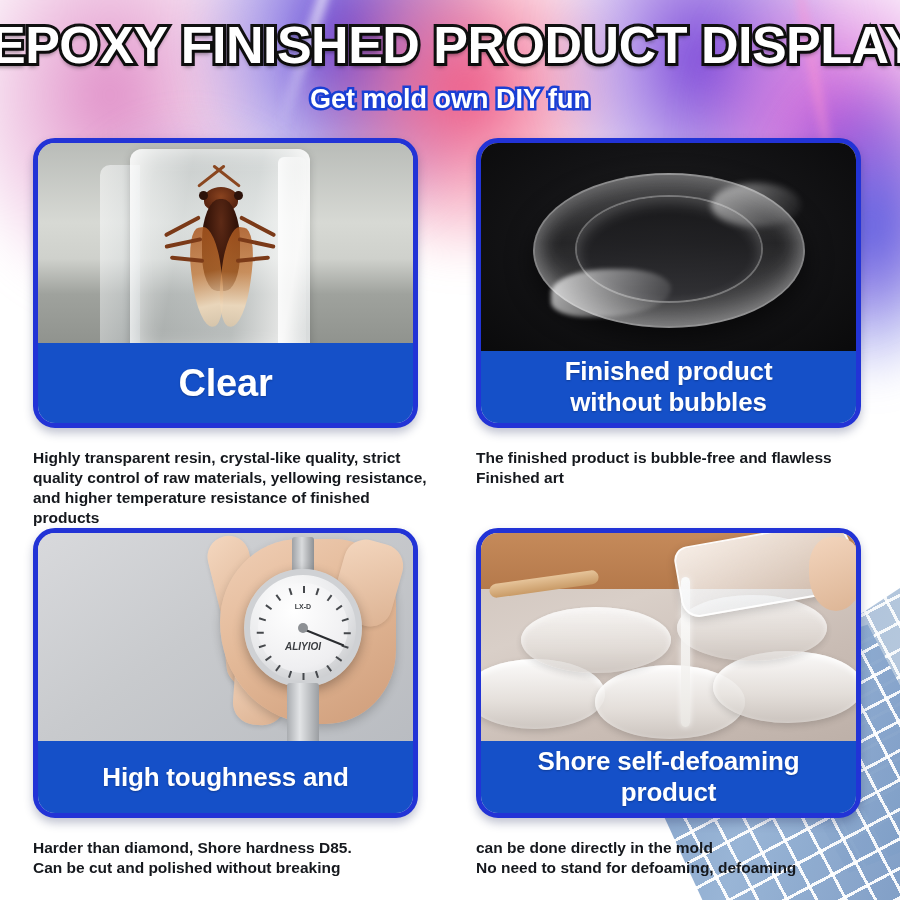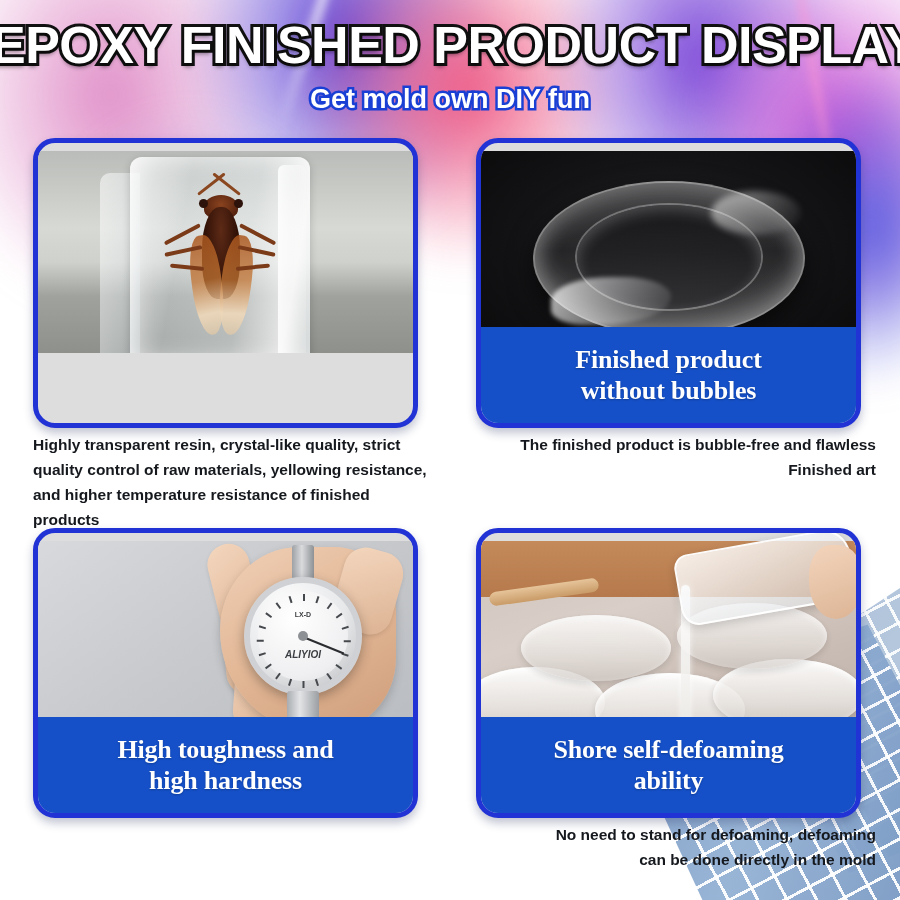--- a/index.html
+++ b/index.html
@@ -138,45 +138,45 @@
   .card-photo{
     position:absolute; left:0; top:0; right:0; height:210px;
     overflow:hidden;
   }
   .card-label{
     position:absolute; left:0; right:0; bottom:0; height:80px;
     background:#1550c8;
     display:flex; align-items:center; justify-content:center;
     text-align:center;
   }
-  .card-label.tall{ height:96px;font-family:Liberation Serif, serif; }
+  .card-label.tall{ height:72px; }
   .card-label span{
     color:#ffffff;
     font-weight:bold;
     font-size:26px;
     line-height:31px;
     letter-spacing:-0.2px;
     text-shadow:0 1px 2px rgba(0,0,0,0.25);
     padding:0 8px;
   }
   .card-label.big span{ font-size:38px; line-height:44px; }
 
   .caption{
-    margin-top:4px;
+    margin-top:20px;
     font-size:15.5px;
-    line-height:25px;
+    line-height:20px;
     font-weight:bold;
     color:#15181d;
     text-align:left;
     width:400px;
   }
-  .caption.center{ text-align:right; width:400px; }
-
-  
-  .photo{ position:absolute; inset:0;margin-top:8px; }
+  .caption.center{ text-align:left; width:400px; }
+
+  
+  .photo{ position:absolute; inset:0; }
 
   
   .p1{ background:linear-gradient(180deg,#b9bcb8 0%,#d7d9d4 38%,#cfd1cc 55%,#9fa29d 72%,#8d908b 100%); }
   .p1 .block{
     position:absolute; left:92px; top:6px; width:180px; height:205px;
     background:linear-gradient(100deg,
       rgba(255,255,255,0.72) 0%, rgba(245,248,250,0.5) 14%,
       rgba(225,232,238,0.32) 30%, rgba(236,242,246,0.42) 62%,
       rgba(255,255,255,0.78) 86%, rgba(222,230,236,0.55) 100%);
     border-radius:12px 12px 6px 6px;
@@ -366,20 +366,23 @@
                 <div class="wing l"></div>
                 <div class="wing r"></div>
                 <div class="leg" style="left:12px;top:36px;width:40px;height:4px;transform:rotate(152deg);"></div>
                 <div class="leg" style="left:52px;top:36px;width:40px;height:4px;transform:rotate(28deg);"></div>
                 <div class="leg" style="left:14px;top:58px;width:38px;height:4px;transform:rotate(168deg);"></div>
                 <div class="leg" style="left:50px;top:58px;width:38px;height:4px;transform:rotate(12deg);"></div>
                 <div class="leg" style="left:16px;top:80px;width:34px;height:4px;transform:rotate(186deg);"></div>
                 <div class="leg" style="left:48px;top:80px;width:34px;height:4px;transform:rotate(-6deg);"></div>
               </div>
             </div>
+          </div>
+          <div class="card-label big">
+            <span>Clear</span>
           </div>
         </div>
         <div class="caption">Highly transparent resin, crystal-like quality, strict quality control of raw materials, yellowing resistance, and higher temperature resistance of finished products</div>
       </div>
 
       <div class="col right">
         <div class="card">
           <div class="card-photo">
             <div class="photo p2">
               <div class="dish"></div>
@@ -442,23 +445,26 @@
                   <div class="needle"></div>
                   <div class="hub"></div>
                 </div>
               </div>
               <div class="stem"></div>
             </div>
           </div>
           <div class="card-label tall">
             <span>
               <span>High toughness and</span><br>
-              <span>high hardness</span>
             </span>
           </div>
+        </div>
+        <div class="caption center">
+          <div>Harder than diamond, Shore hardness D85.</div>
+          <div>Can be cut and polished without breaking</div>
         </div>
       </div>
 
       <div class="col right">
         <div class="card">
           <div class="card-photo">
             <div class="photo p4">
               <div class="wood"></div>
               <div class="stick"></div>
               <div class="mold" style="left:-16px;top:126px;width:140px;height:70px;"></div>
@@ -467,27 +473,27 @@
               <div class="mold" style="left:40px;top:74px;width:150px;height:66px;opacity:.85;"></div>
               <div class="mold" style="left:196px;top:62px;width:150px;height:66px;opacity:.8;"></div>
               <div class="pour"></div>
               <div class="cup"></div>
               <div class="thumb"></div>
             </div>
           </div>
           <div class="card-label tall">
             <span>
               <span>Shore self-defoaming</span><br>
-              <span>ability</span>
+              <span>product</span>
             </span>
           </div>
         </div>
         <div class="caption center">
+          <div>can be done directly in the mold</div>
           <div>No need to stand for defoaming, defoaming</div>
-          <div>can be done directly in the mold</div>
         </div>
       </div>
 
     </div>
 
   </div>
 
 </div>
 
 </body></html>

